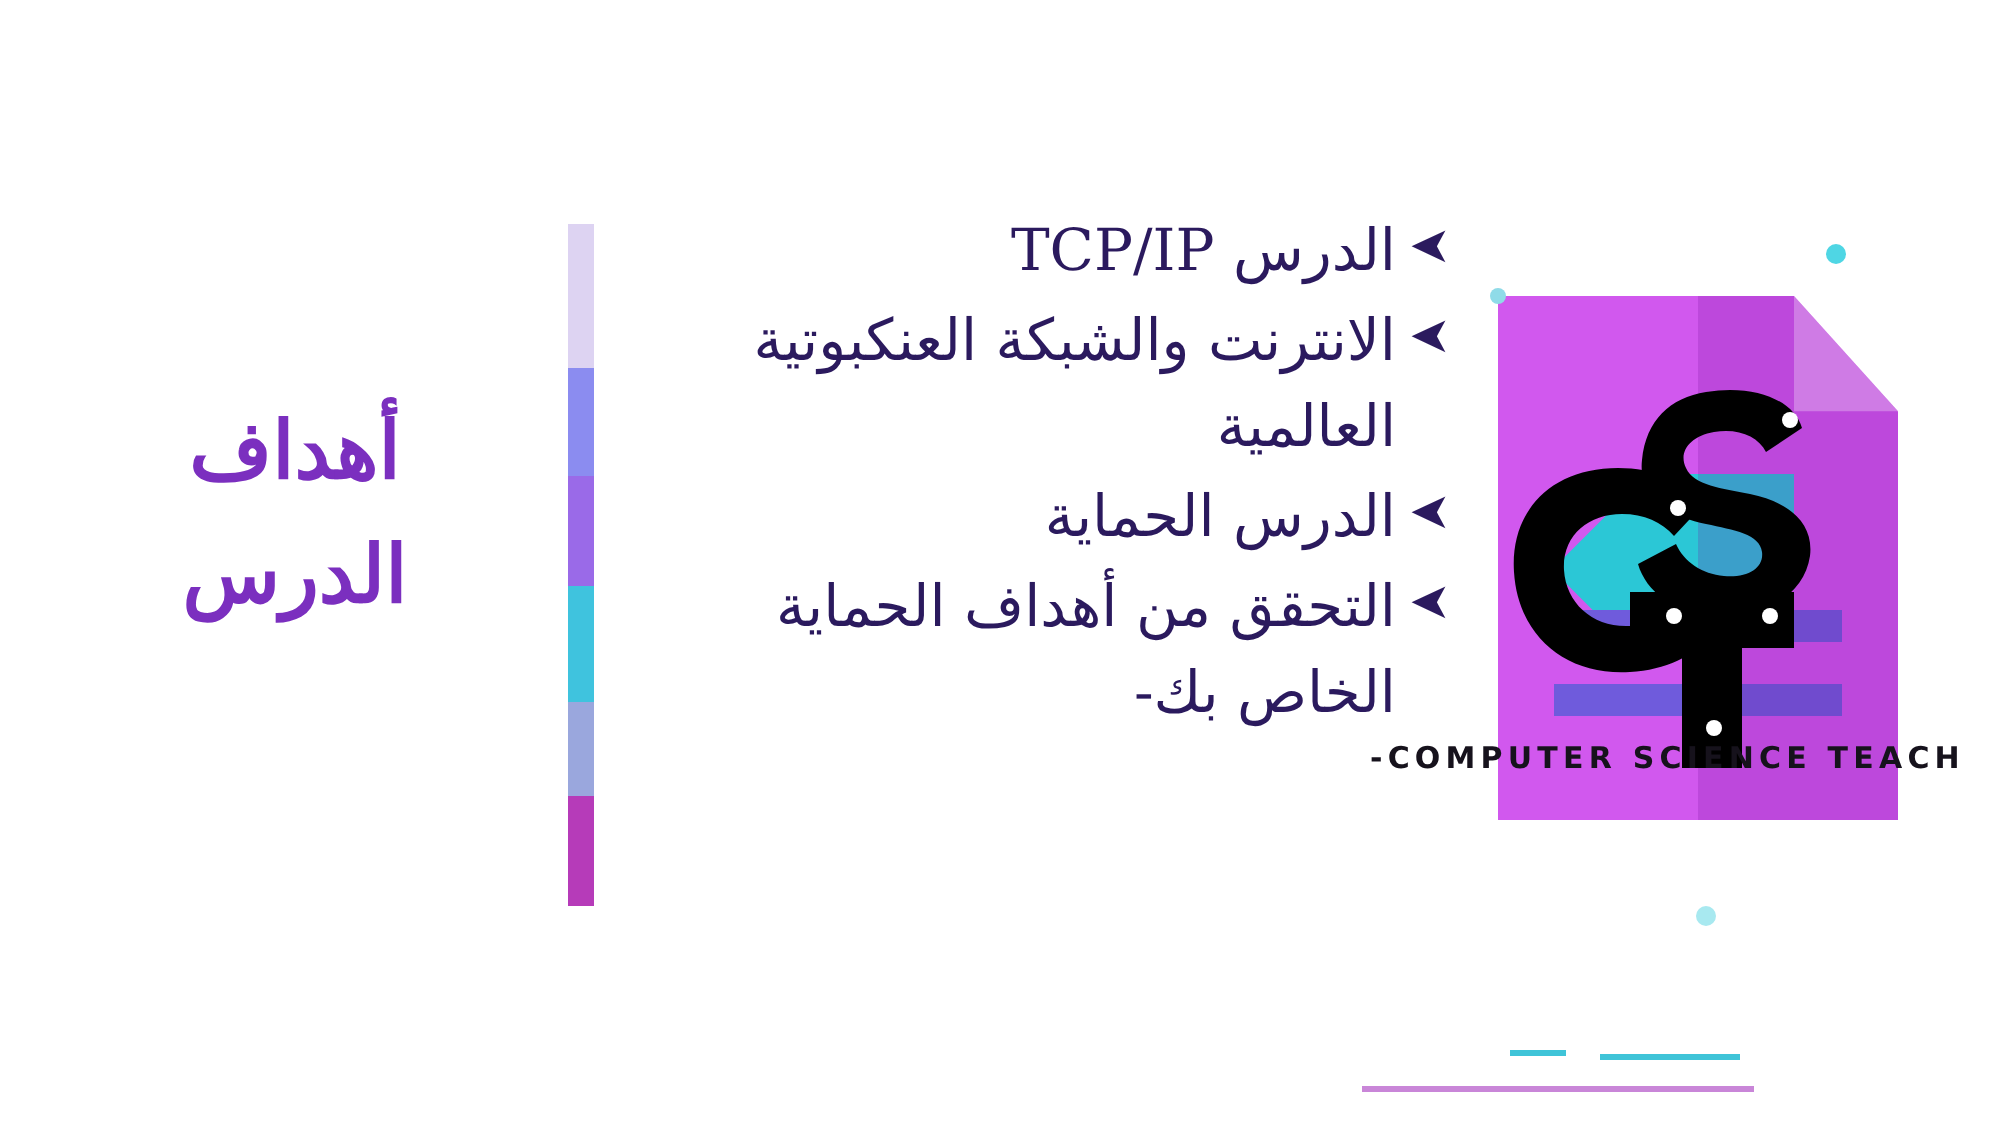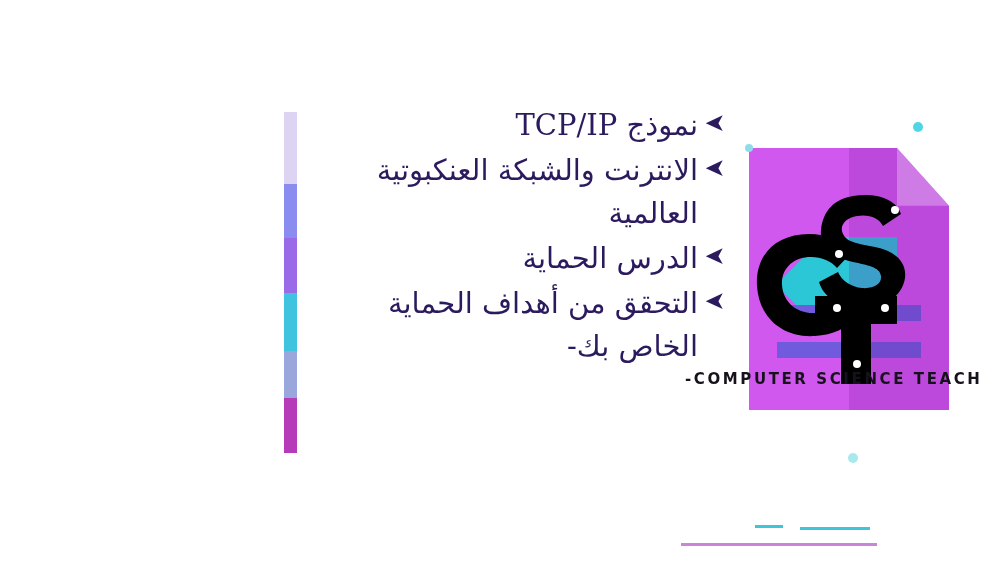--- a/index.html
+++ b/index.html
@@ -167,35 +167,39 @@
   .deco-line { position: absolute; }
   #deco-line-cyan-1 { left: 755px; top: 525px; width: 28px;  height: 3px; background: #3fc4d8; }
   #deco-line-cyan-2 { left: 800px; top: 527px; width: 70px;  height: 3px; background: #3fc4d8; }
   #deco-line-purple { left: 681px; top: 543px; width: 196px; height: 3px; background: #c986d8; }
 </style>
 </head>
 <body>
 
 <div id="slide">
 
+  <div id="slide-title">
+    <span class="title-line">أهداف</span>
+    <span class="title-line">الدرس</span>
+  </div>
 
   <div id="divider-bar">
     <div class="seg" style="height:21%;background:#ddd3f2;"></div>
     <div class="seg" style="height:16%;background:#8b8cf0;"></div>
     <div class="seg" style="height:16%;background:#9a6ae8;"></div>
     <div class="seg" style="height:17%;background:#3fc3de;"></div>
     <div class="seg" style="height:14%;background:#9aa7dd;"></div>
     <div class="seg" style="height:16%;background:#b63bb9;"></div>
   </div>
 
   <div id="bullet-list">
 
     <div class="bullet-row">
       <span class="bullet-marker">➤</span>
-      <span class="bullet-text">نموذج TCP/IP</span>
+      <span class="bullet-text">الدرس TCP/IP</span>
     </div>
 
     <div class="bullet-row">
       <span class="bullet-marker">➤</span>
       <span class="bullet-text">الانترنت والشبكة العنكبوتية العالمية</span>
     </div>
 
     <div class="bullet-row">
       <span class="bullet-marker">➤</span>
       <span class="bullet-text">الدرس الحماية</span>

